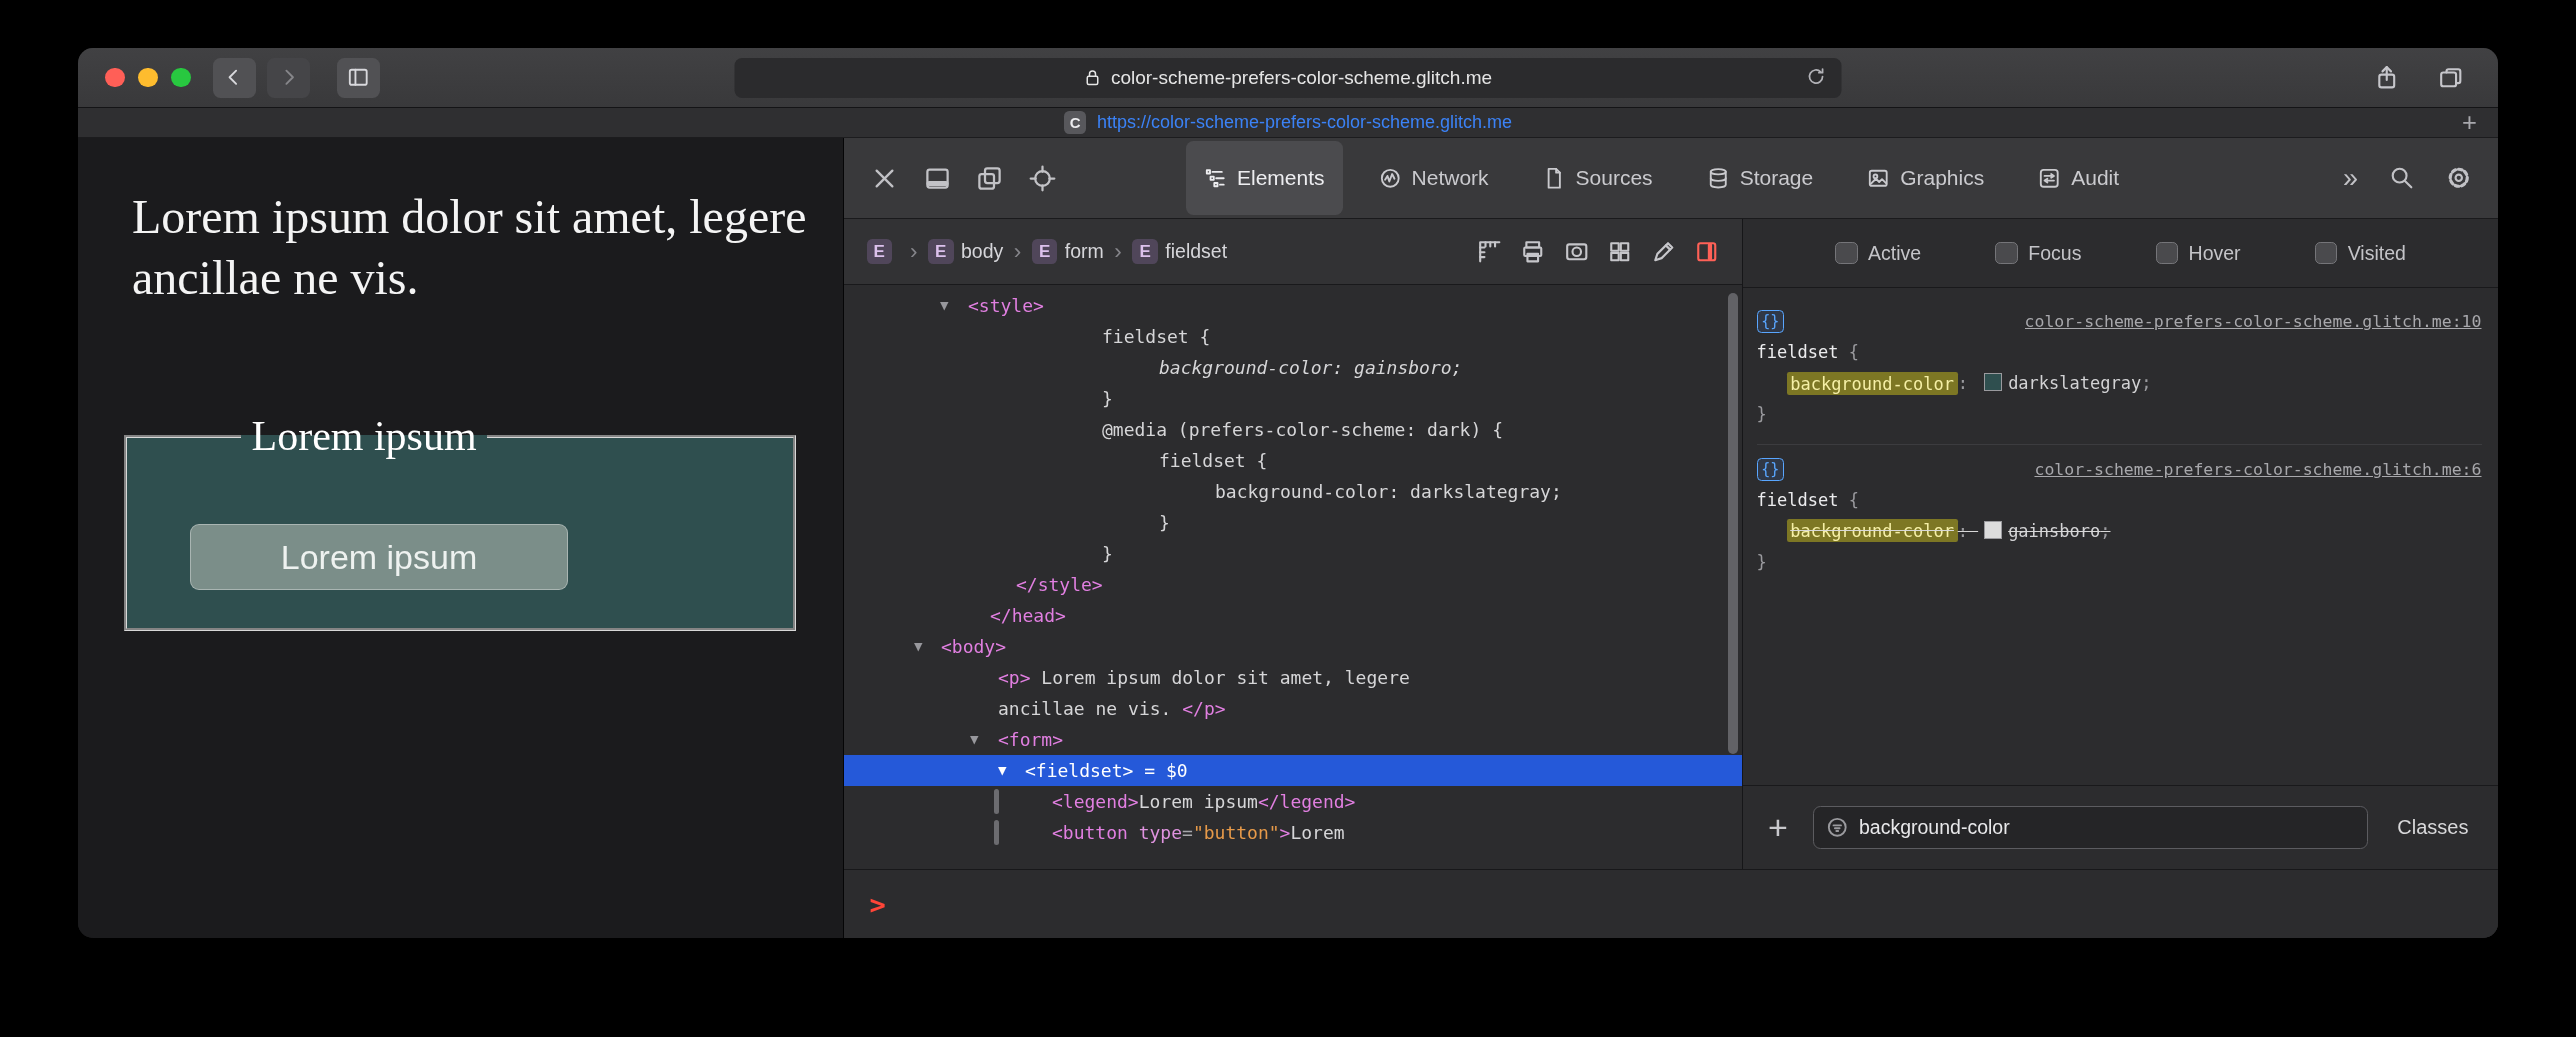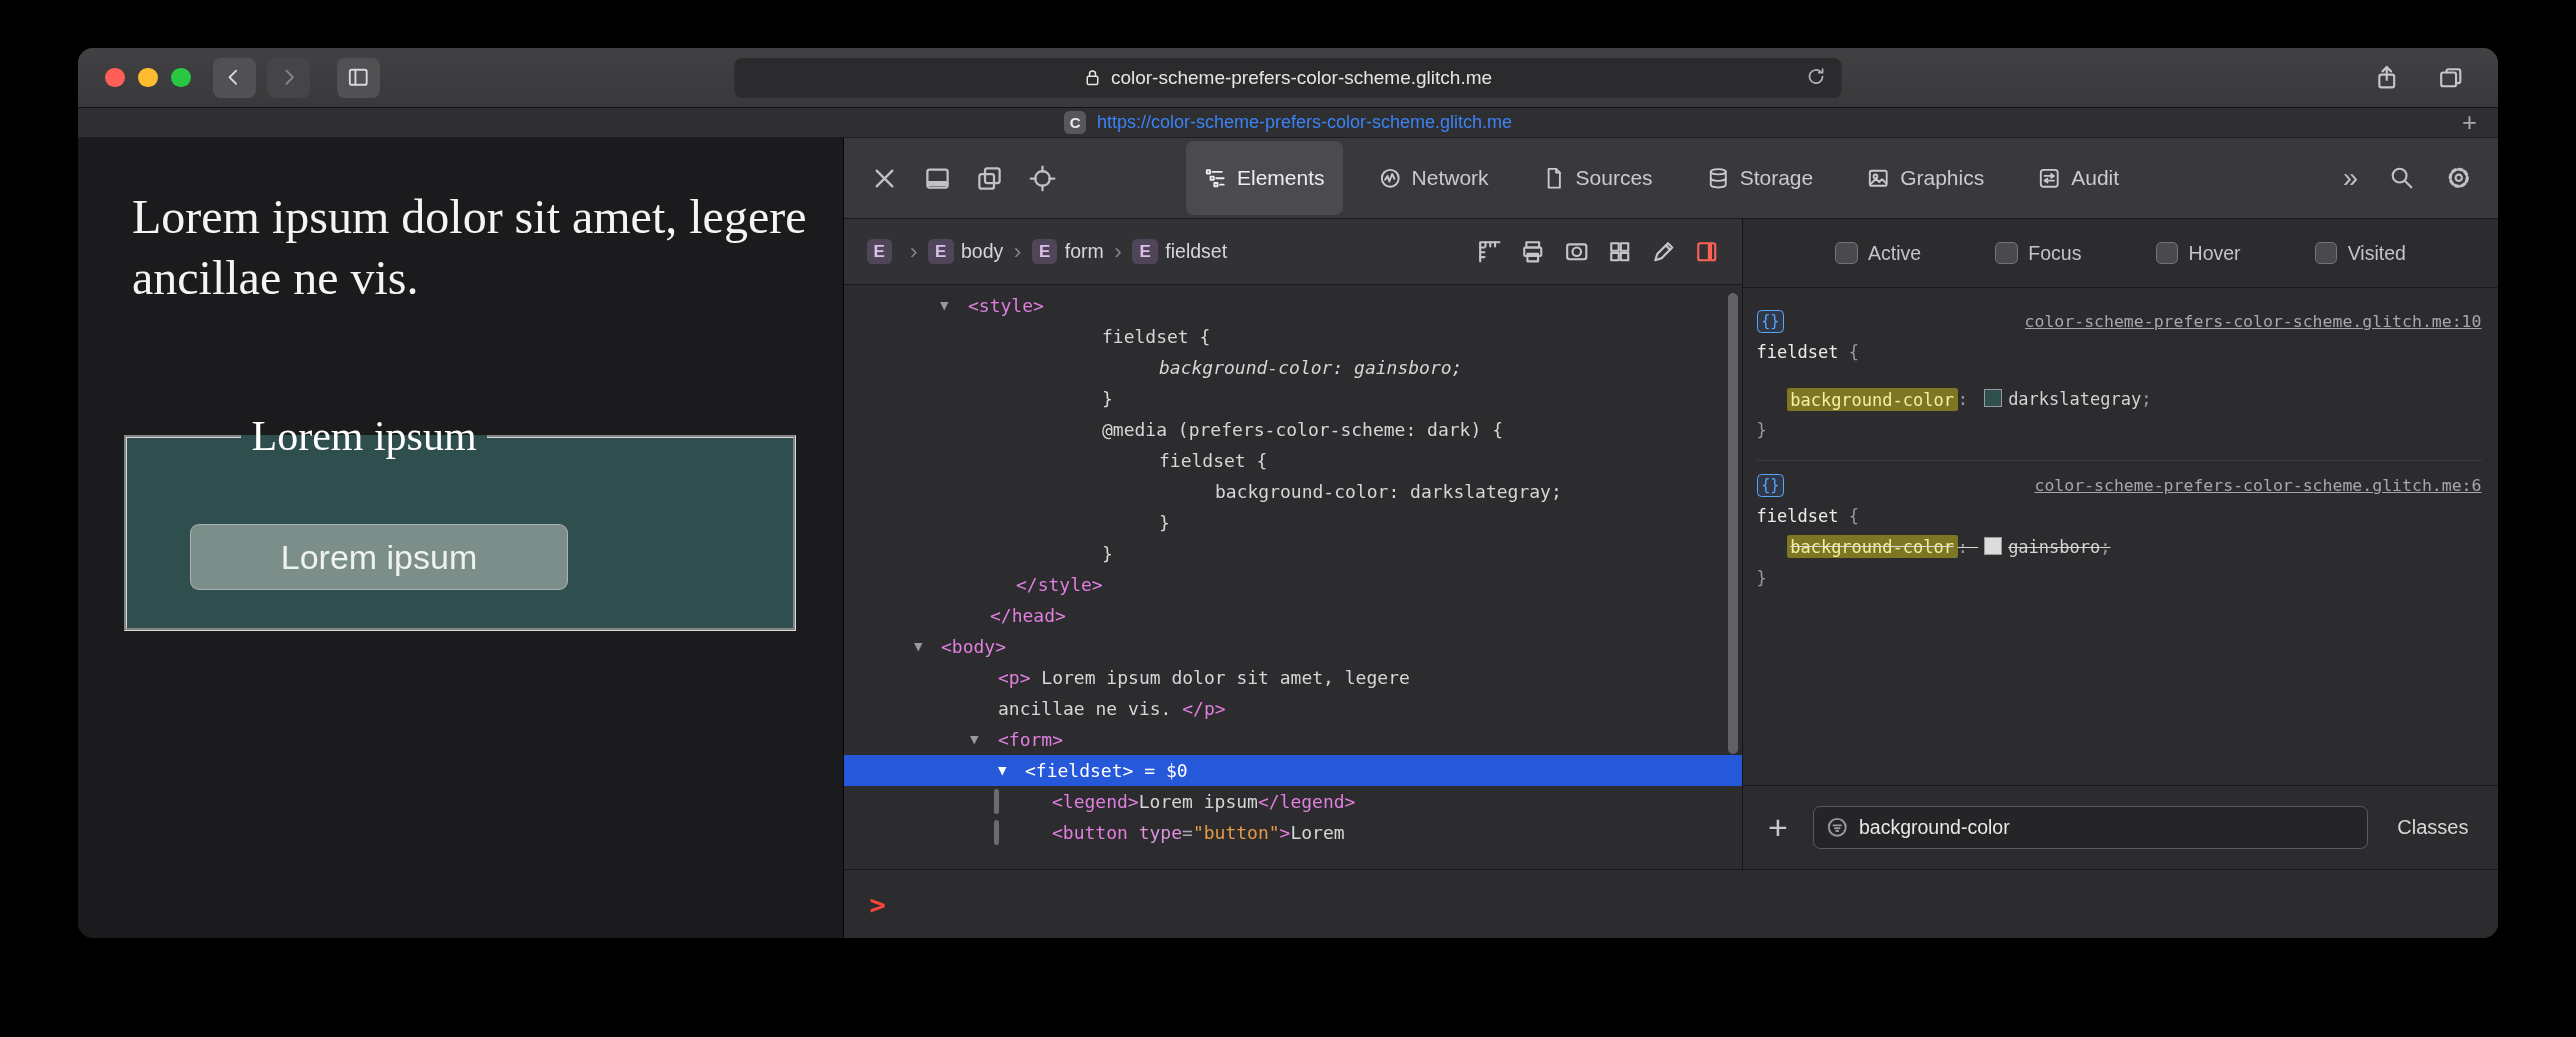--- a/index.html
+++ b/index.html
@@ -440,21 +440,21 @@
                 <span>Visited</span>
               </label>
             </div>
           <div class="rules">
               <div class="rule">
                 <div class="rule-head">
                   <span class="brace-icon">{}</span>
                   <span class="rule-link">color-scheme-prefers-color-scheme.glitch.me:10</span>
                 </div>
                 <div class="code-line"><span class="sel">fieldset</span><span class="gray"> {</span></div>
-                <div class="code-line" style="padding-left: 30px; margin-top: 16px;"><span><span class="hl">background-color</span><span class="gray">: </span><span class="swatch" style="background: rgb(47, 79, 79);"></span><span class="">darkslategray</span><span class="gray">;</span></span></div>
+                <div class="code-line" style="padding-left: 30px;"><span><span class="hl">background-color</span><span class="gray">: </span><span class="swatch" style="background: rgb(47, 79, 79);"></span><span class="">darkslategray</span><span class="gray">;</span></span></div>
                 <div class="code-line"><span class="gray">}</span></div>
               </div>
               <div class="rule">
                 <div class="rule-head">
                   <span class="brace-icon">{}</span>
                   <span class="rule-link">color-scheme-prefers-color-scheme.glitch.me:6</span>
                 </div>
                 <div class="code-line"><span class="sel">fieldset</span><span class="gray"> {</span></div>
                 <div class="code-line" style="padding-left: 30px;"><span class="strike"><span class="hl">background-color</span><span class="gray">: </span><span class="swatch" style="background: rgb(220, 220, 220);"></span><span class="">gainsboro</span><span class="gray">;</span></span></div>
                 <div class="code-line"><span class="gray">}</span></div>

